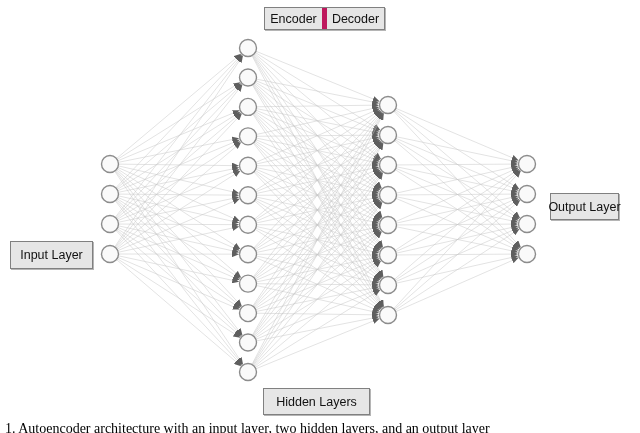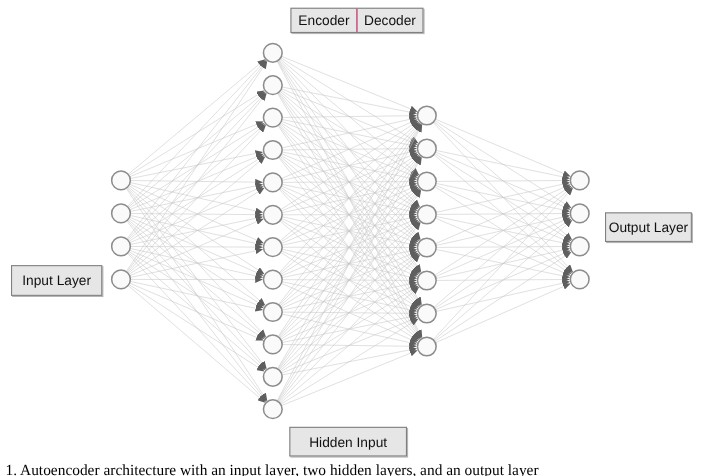--- a/index.html
+++ b/index.html
@@ -36,24 +36,24 @@
     padding: 0;
   }
   .enc-dec .cell {
     flex: 1 1 50%;
     height: 100%;
     display: flex;
     align-items: center;
     justify-content: center;
   }
   .enc-dec .cell + .cell {
-    border-left: 1px solid #be185d;
+    border-left: 5px solid #be185d;
   }
   .input-box  { left: 10px;  top: 193px; width: 83px;  height: 28px; margin-top: 48px; }
-  .output-box { left: 550px; top: 193px; width: 79px;  height: 27px; }
+  .output-box { left: 550px; top: 193px; width: 69px;  height: 27px; }
   .hidden-box { left: 263px; top: 388px; width: 107px; height: 27px; }
   .caption {
     position: absolute;
     left: 5px; top: 420px;
     width: 630px;
     color: #000000;
     font-family: "Liberation Serif", serif;
     font-size: 14px;
     line-height: 17px;
     white-space: nowrap;
@@ -282,17 +282,17 @@
 
   <div class="box enc-dec">
     <span class="cell">Encoder</span>
     <span class="cell">Decoder</span>
   </div>
 
   <div class="box input-box">Input Layer</div>
 
   <div class="box output-box">Output Layer</div>
 
-  <div class="box hidden-box">Hidden Input</div>
+  <div class="box hidden-box">Hidden Layers</div>
 
   <div class="caption">1. Autoencoder architecture with an input layer, two hidden layers, and an output layer</div>
 
 </div>
 
 </body></html>

